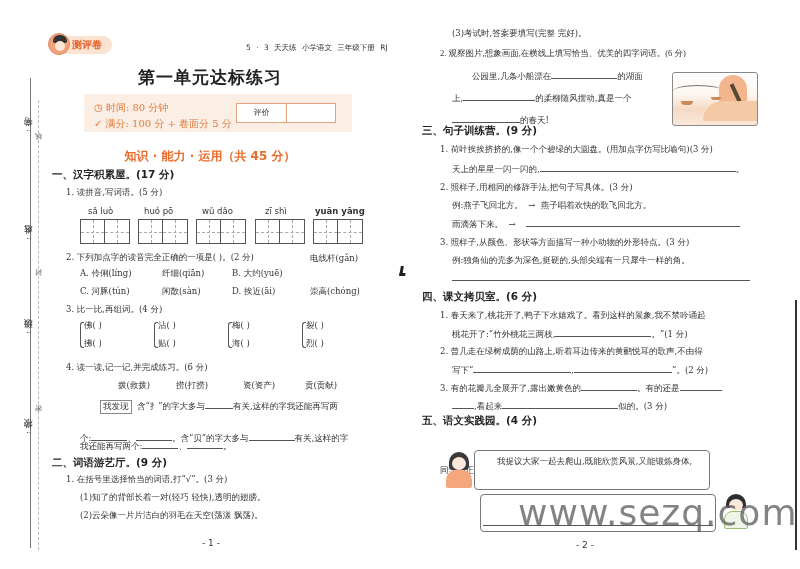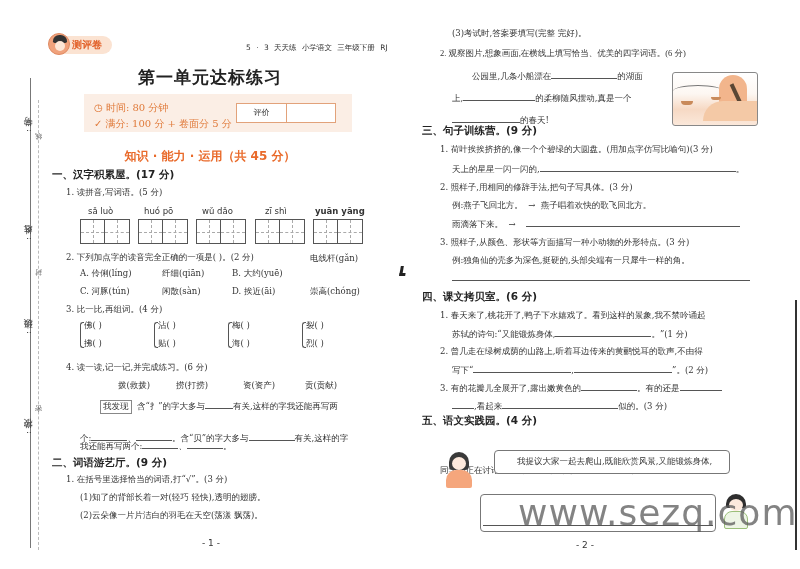--- a/index.html
+++ b/index.html
@@ -223,42 +223,42 @@
 <div class="q" style="left:452px; top:218px;">
   <span>雨滴落下来。</span>&nbsp;&nbsp;<span>→</span>&nbsp;&nbsp;&nbsp;&nbsp;<span class="blank" style="width:214px;"></span>
 </div>
 <div class="q" style="left:440px; top:237px;">3. 照样子,从颜色、形状等方面描写一种小动物的外形特点。(3 分)</div>
 <div class="q" style="left:452px; top:255px;">例:独角仙的壳多为深色,挺硬的,头部尖端有一只犀牛一样的角。</div>
 <div class="abs" style="left:452px; top:280px; width:298px; border-bottom:1px solid #555;"></div>
 
 <div class="h1 sans" style="left:422px; top:290px;">四、课文拷贝室。(6 分)</div>
 <div class="q" style="left:440px; top:310px;">1. 春天来了,桃花开了,鸭子下水嬉戏了。看到这样的景象,我不禁吟诵起</div>
 <div class="q" style="left:452px; top:328px;">
-  <span>苏轼的诗句:“又能锻炼身体,</span><span class="blank" style="width:96px;"></span><span>。”(1 分)</span>
+  <span>桃花开了:“竹外桃花三两枝,</span><span class="blank" style="width:96px;"></span><span>。”(1 分)</span>
 </div>
 <div class="q" style="left:440px; top:346px;">2. 曾几走在绿树成荫的山路上,听着耳边传来的黄鹂悦耳的歌声,不由得</div>
 <div class="q" style="left:452px; top:364px;">
   <span>写下“</span><span class="blank" style="width:98px;"></span><span>,</span><span class="blank" style="width:98px;"></span><span>”。(2 分)</span>
 </div>
 <div class="q" style="left:440px; top:382px;">
   <span>3. 有的花瓣儿全展开了,露出嫩黄色的</span><span class="blank" style="width:56px;"></span><span>。有的还是</span><span class="blank" style="width:42px;"></span>
 </div>
 <div class="q" style="left:452px; top:400px;">
   <span class="blank" style="width:22px;"></span><span>,看起来</span><span class="blank" style="width:116px;"></span><span>似的。(3 分)</span>
 </div>
 
 <div class="h1 sans" style="left:422px; top:414px;">五、语文实践园。(4 分)</div>
 <div class="q" style="left:440px; top:434px;margin-top:31px;">同学们正在讨论春游去哪儿玩,请你推荐一个地方并说明理由。</div>
 
 <div class="girl">
     <div class="hair"></div>
     <div class="face"></div>
     <div class="body"></div>
   </div>
-<div class="bubble" style="left:494px; top:450px; width:236px; height:24px;">
+<div class="bubble" style="left:474px; top:450px; width:236px; height:40px;">
   <div class="q" style="left:22px; top:5px;">我提议大家一起去爬山,既能欣赏风景,又能锻炼身体,</div>
 </div>
 <div class="bubble" style="left:480px; top:494px; width:236px; height:38px;">
   <div class="abs" style="left:2px; top:30px; width:230px; border-bottom:1px solid #555;"></div>
 </div>
 <div class="boy">
     <div class="hair"></div>
     <div class="face"></div>
     <div class="body"></div>
   </div>

